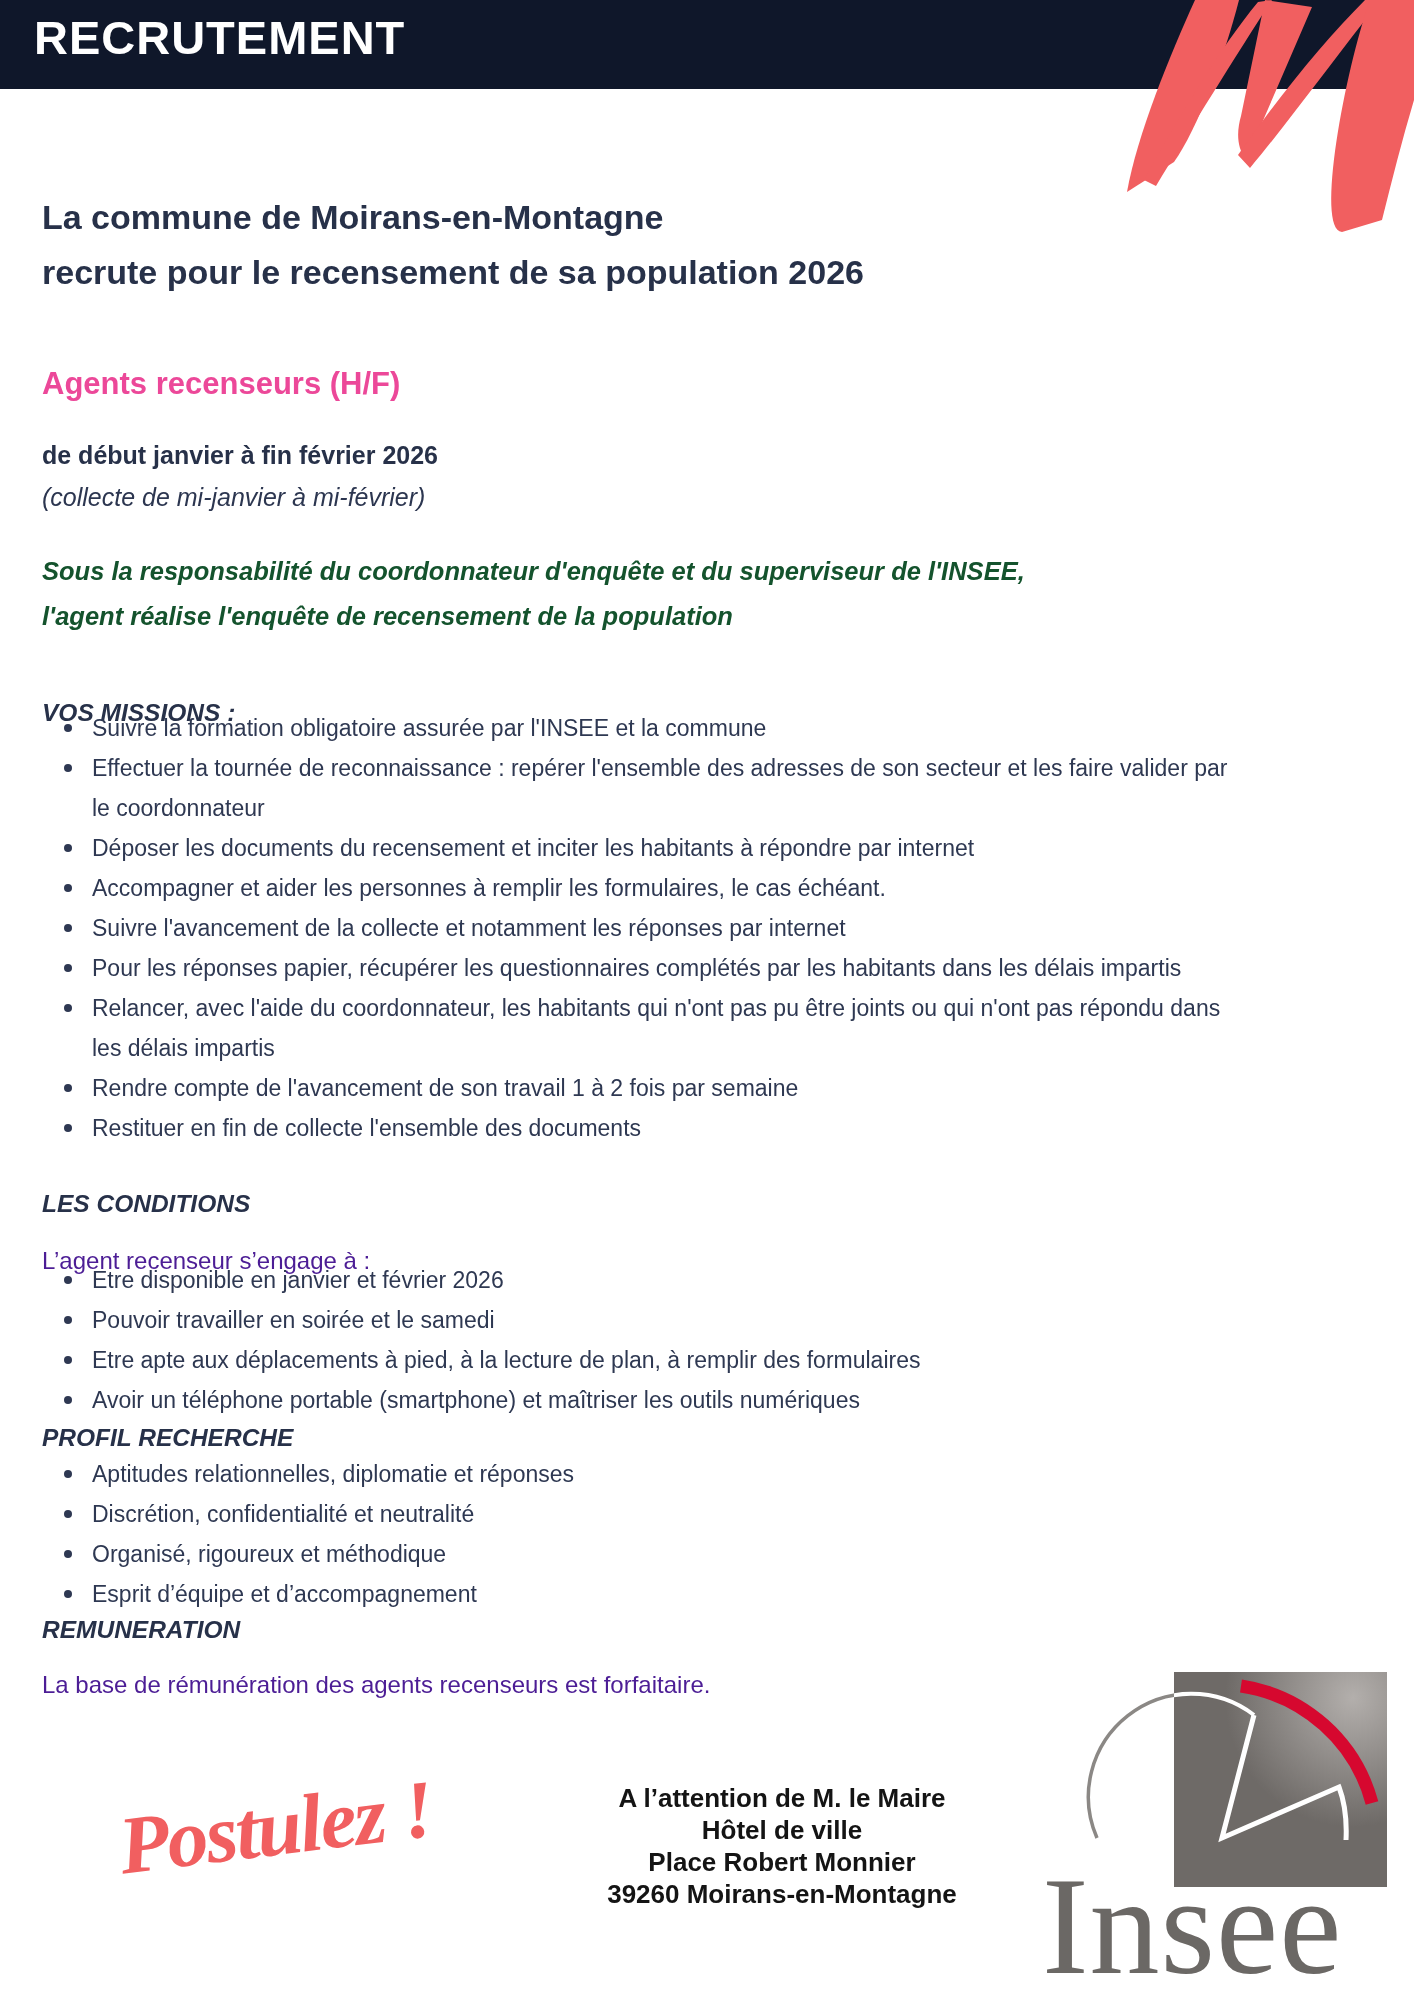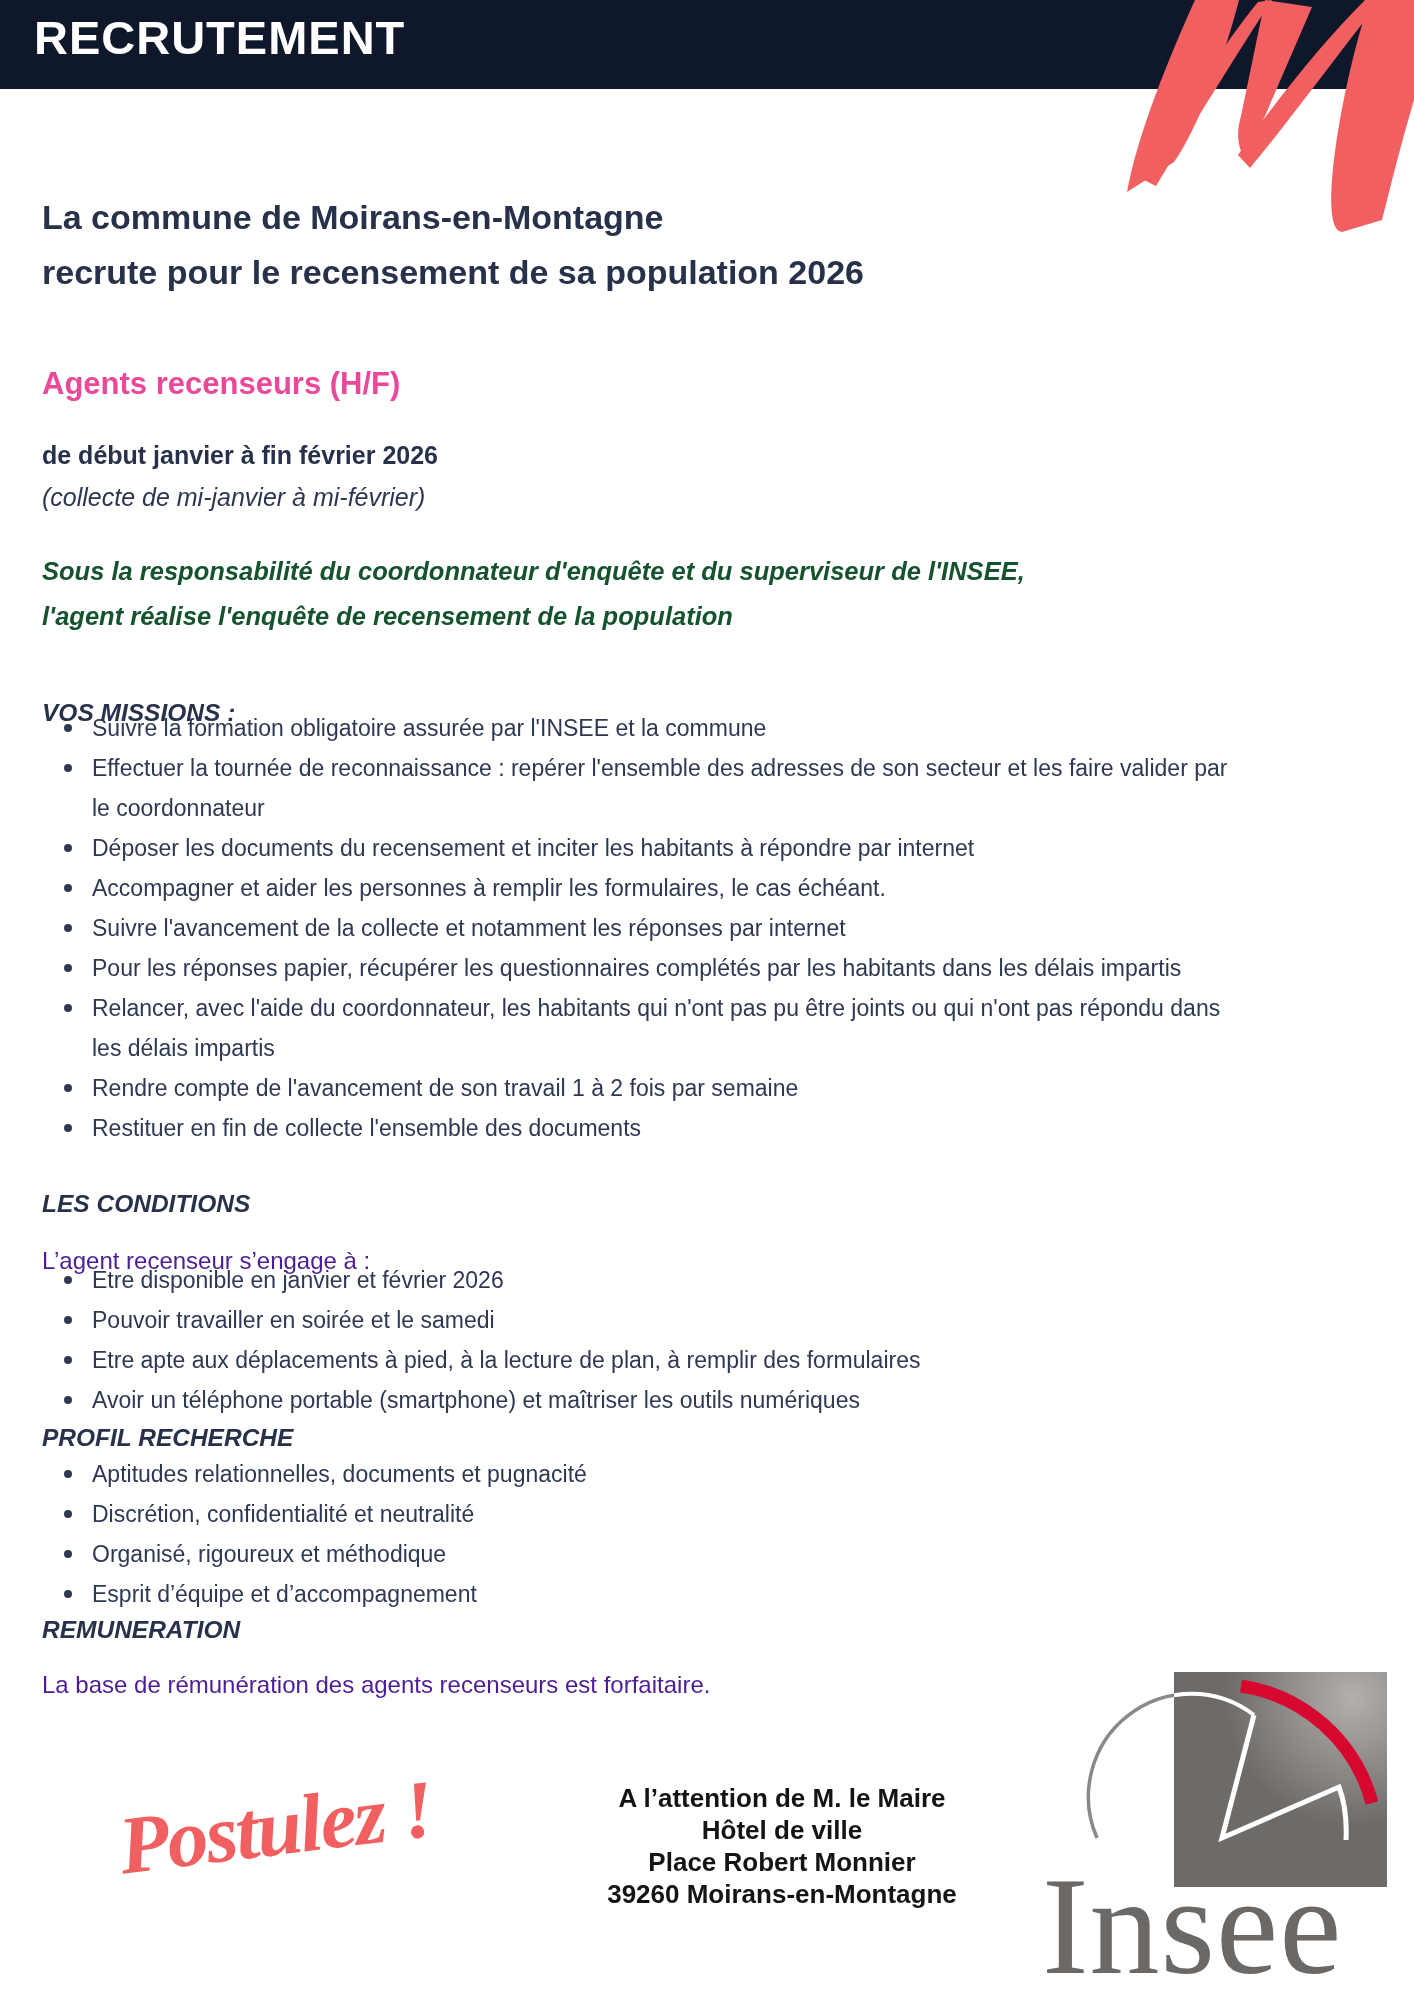--- a/index.html
+++ b/index.html
@@ -98,21 +98,21 @@
   <div class="plain" style="top:1228px;">L’agent recenseur s’engage à :</div>
   <ul class="blist" style="top:1260px;">
     <li>Etre disponible en janvier et février 2026</li>
     <li>Pouvoir travailler en soirée et le samedi</li>
     <li>Etre apte aux déplacements à pied, à la lecture de plan, à remplir des formulaires</li>
     <li>Avoir un téléphone portable (smartphone) et maîtriser les outils numériques</li>
   </ul>
 
   <div class="sec-h" style="top:1424px;">PROFIL RECHERCHE</div>
   <ul class="blist" style="top:1454px;">
-    <li>Aptitudes relationnelles, documents et pugnacité</li>
+    <li>Aptitudes relationnelles, diplomatie et réponses</li>
     <li>Discrétion, confidentialité et neutralité</li>
     <li>Organisé, rigoureux et méthodique</li>
     <li>Esprit d’équipe et d’accompagnement</li>
   </ul>
 
   <div class="sec-h" style="top:1616px;">REMUNERATION</div>
   <div class="plain" style="top:1652px;">La base de rémunération des agents recenseurs est forfaitaire.</div>
 
   <div class="postulez">Postulez !</div>
 

